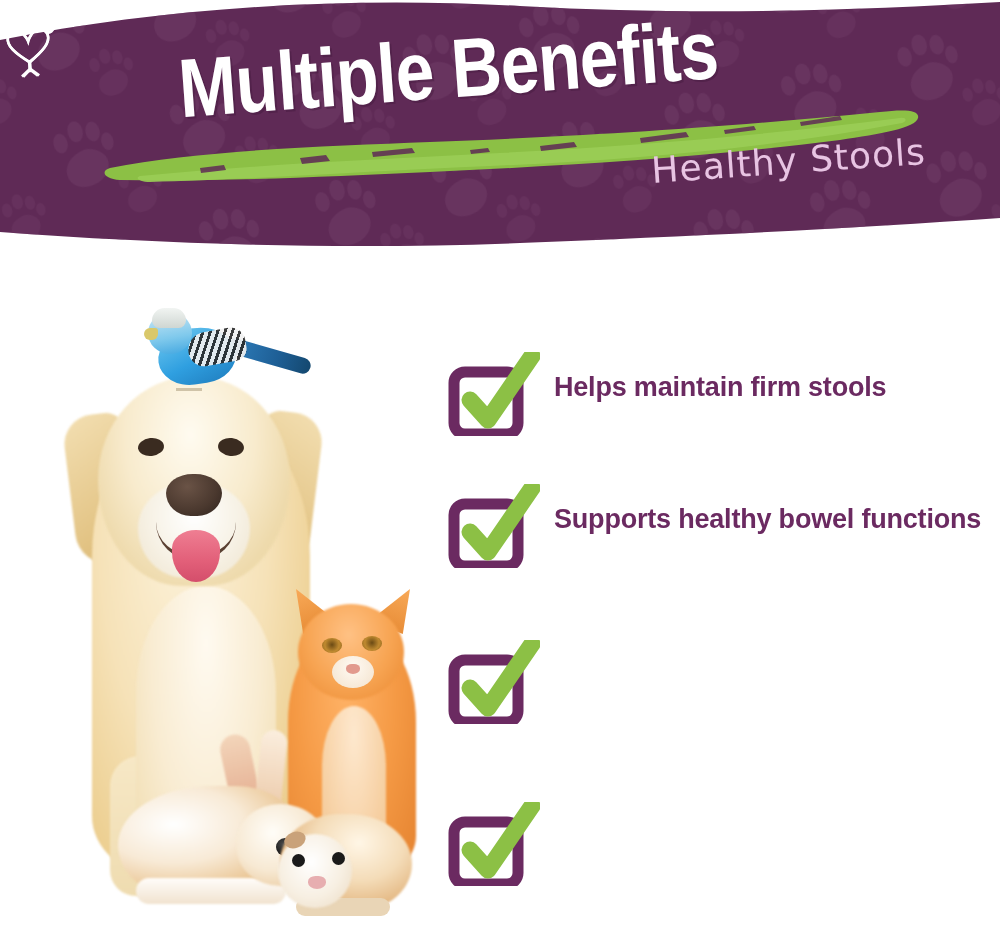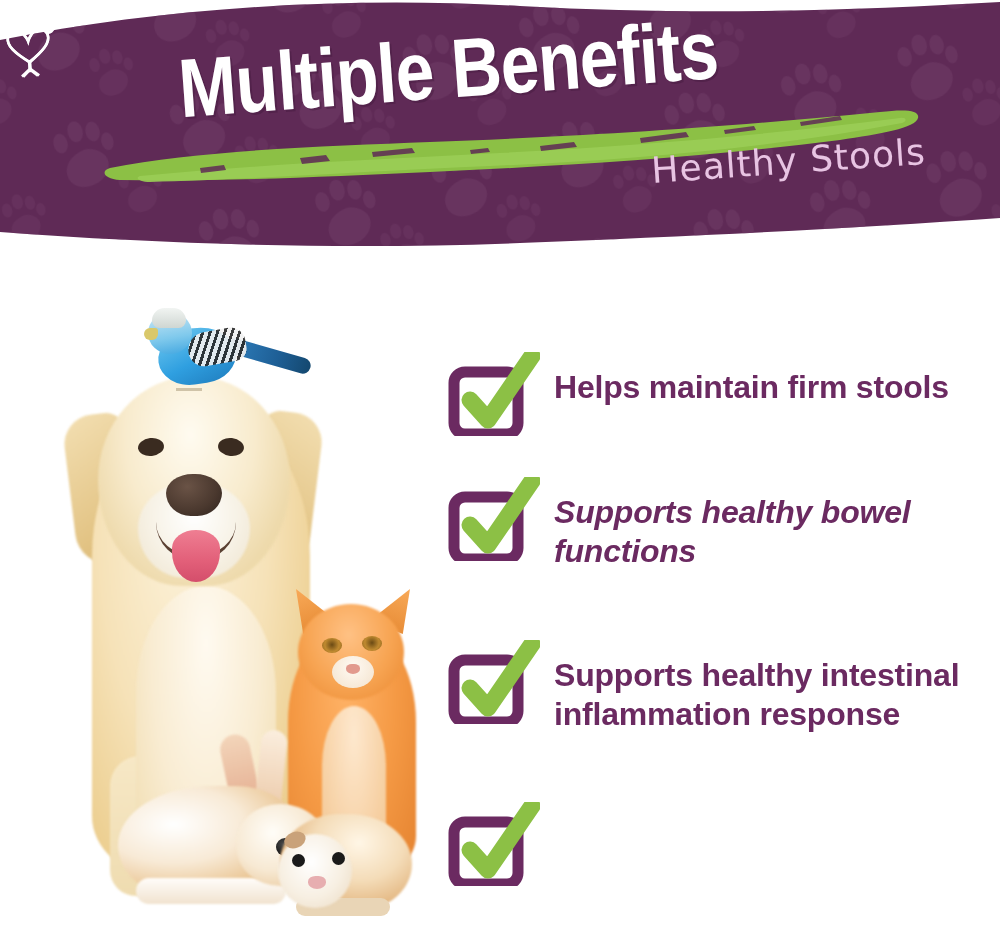--- a/index.html
+++ b/index.html
@@ -46,31 +46,31 @@
     letter-spacing:1px;
   }
 
   .paw-left{position:absolute;left:100px;top:78px;width:62px;height:78px;transform:rotate(-5deg);}
   .paw-right{position:absolute;left:798px;top:42px;width:62px;height:78px;transform:rotate(-3deg);}
 
   
   .benefits{position:absolute;left:448px;top:340px;width:552px;}
   .benefit-row{position:absolute;display:flex;align-items:flex-start;}
   .benefit-row.r0{top:12px;}
-  .benefit-row.r1{top:137px;font-style:italic;}
+  .benefit-row.r1{top:144px;}
   .benefit-row.r2{top:300px;}
   .benefit-row.r3{top:462px;}
 
   .cbox{position:relative;width:92px;height:84px;flex:0 0 92px;}
   .cbox svg{position:absolute;left:0;top:0;}
 
   .benefit-text{
     font-family:"Liberation Sans",sans-serif;
     font-weight:700;
-    font-size:32px;
+    font-size:27px;
     line-height:39px;
     color:#6B2A61;
     margin-left:14px;
     margin-top:16px;
     max-width:442px;
     letter-spacing:-.2px;
   }
 
   
   .animals{position:absolute;left:40px;top:286px;width:400px;height:642px;}
@@ -355,21 +355,20 @@
       <div class="benefit-text">Supports healthy bowel functions</div>
     </div>
 
     <div class="benefit-row r2">
       <div class="cbox">
         <svg width="92" height="84" viewBox="0 0 92 84">
           <rect x="6" y="20" width="64" height="62" rx="11" ry="11" fill="none" stroke="#6B2A61" stroke-width="11"></rect>
           <path d="M22,48 L40,68 L84,4" fill="none" stroke="#8CC045" stroke-width="17" stroke-linecap="round" stroke-linejoin="round"></path>
         </svg>
       </div>
-      <div class="benefit-text">Supports healthy intestinal inflammation response</div>
     </div>
 
     <div class="benefit-row r3">
       <div class="cbox">
         <svg width="92" height="84" viewBox="0 0 92 84">
           <rect x="6" y="20" width="64" height="62" rx="11" ry="11" fill="none" stroke="#6B2A61" stroke-width="11"></rect>
           <path d="M22,48 L40,68 L84,4" fill="none" stroke="#8CC045" stroke-width="17" stroke-linecap="round" stroke-linejoin="round"></path>
         </svg>
       </div>
     </div>

